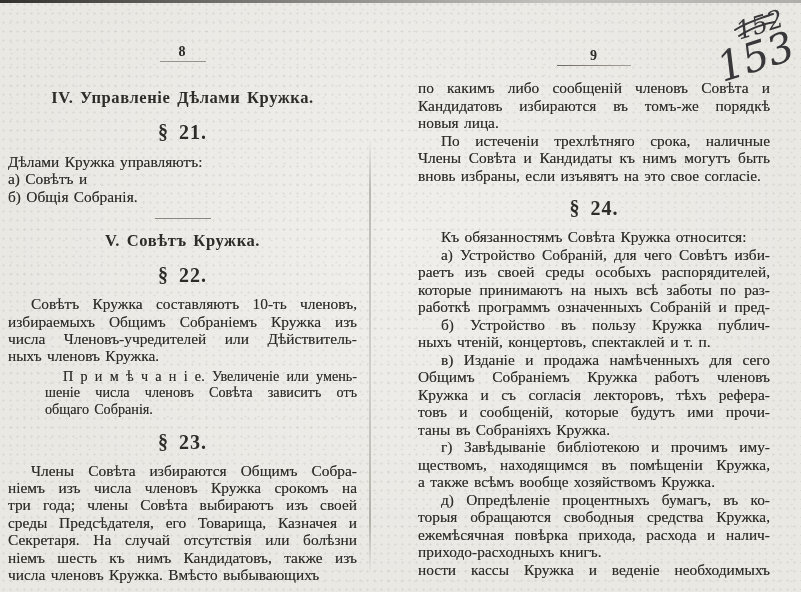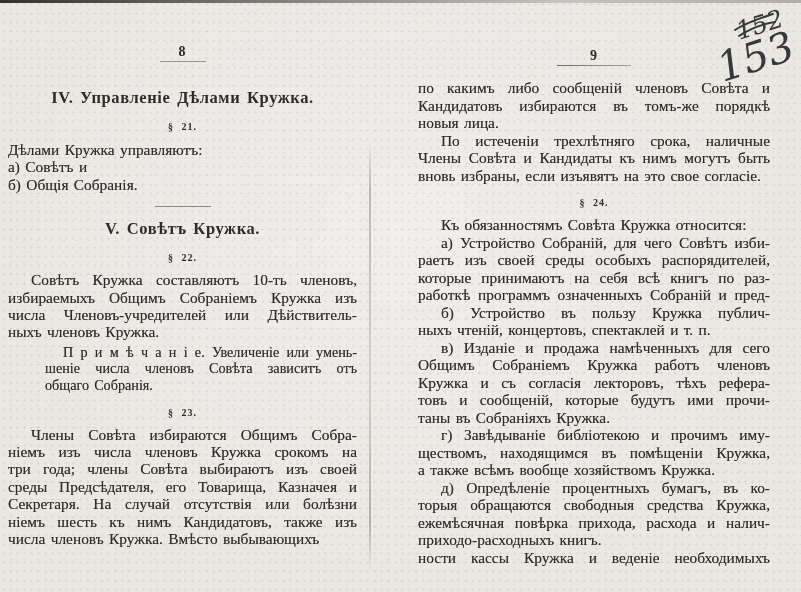--- a/index.html
+++ b/index.html
@@ -26,21 +26,21 @@
   .page-right{left:418px;top:48px;width:352px;}
 
   .pagehead{text-align:center;}
   .pagehead .num{font-size:14px;font-weight:bold;letter-spacing:1px;}
   .pagerule{height:1px;background:#98948b;width:46px;margin:1px auto 0;}
   .page-right .pagerule{width:74px;background:linear-gradient(to right,#6f6b62,#a5a199);}
 
   .page-body{margin-top:0;}
   .heading{font-weight:bold;text-align:center;font-size:16.5px;letter-spacing:.6px;margin-top:26px;word-spacing:2px;}
   .divider + .heading{margin-top:12px;}
-  .secnum{font-weight:bold;text-align:center;font-size:10px;letter-spacing:1px;margin-top:13px;word-spacing:4px;}
+  .secnum{font-weight:bold;text-align:center;font-size:20px;letter-spacing:1px;margin-top:13px;word-spacing:4px;}
   .divider{width:56px;height:1px;background:#8b877e;margin:13px auto 0;}
 
   .para{margin-top:8px;font-size:15.4px;line-height:17.4px;word-spacing:1.5px;
     text-shadow:0 0 .4px rgba(46,44,40,.55);}
   .para + .para{margin-top:0;}
   .ln{text-align:justify;text-align-last:justify;}
   .ln.last{text-align-last:left;}
   .ln.ind{text-indent:23px;}
   .para.plain{margin-top:9px;}
   .para.plain .ln{text-align:right;text-align-last:left;}
@@ -118,21 +118,21 @@
           <div class="ln">Члены Совѣта и Кандидаты къ нимъ могутъ быть</div>
           <div class="ln last">вновь избраны, если изъявятъ на это свое согласіе.</div>
         </div>
         <div class="secnum">§ 24.</div>
         <div class="para">
           <div class="ln last ind">Къ обязанностямъ Совѣта Кружка относится:</div>
         </div>
         <div class="para">
           <div class="ln ind">а) Устройство Собраній, для чего Совѣтъ изби-</div>
           <div class="ln">раетъ изъ своей среды особыхъ распорядителей,</div>
-          <div class="ln">которые принимаютъ на себя всѣ книгъ по раз-</div>
+          <div class="ln">которые принимаютъ на ныхъ всѣ заботы по раз-</div>
           <div class="ln">работкѣ программъ означенныхъ Собраній и пред-</div>
         </div>
         <div class="para">
           <div class="ln ind">б) Устройство въ пользу Кружка публич-</div>
           <div class="ln last">ныхъ чтеній, концертовъ, спектаклей и т. п.</div>
         </div>
         <div class="para">
           <div class="ln ind">в) Изданіе и продажа намѣченныхъ для сего</div>
           <div class="ln">Общимъ Собраніемъ Кружка работъ членовъ</div>
           <div class="ln">Кружка и съ согласія лекторовъ, тѣхъ рефера-</div>

